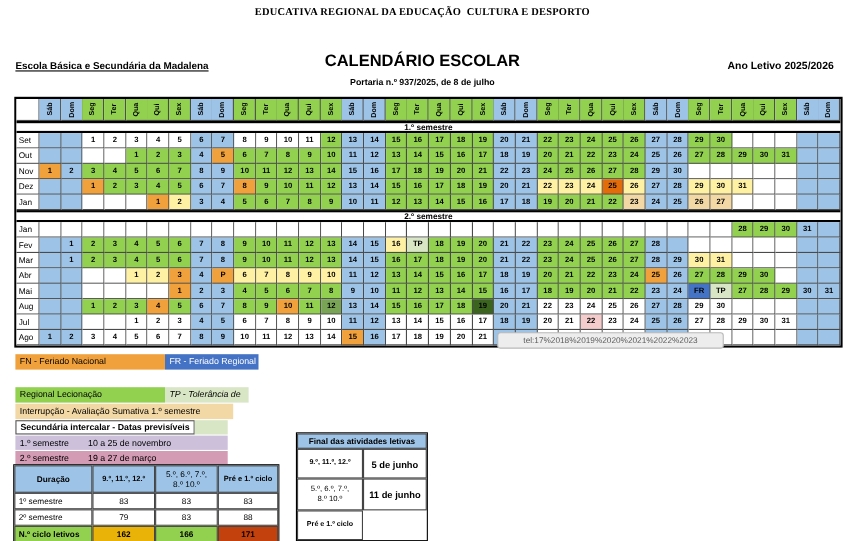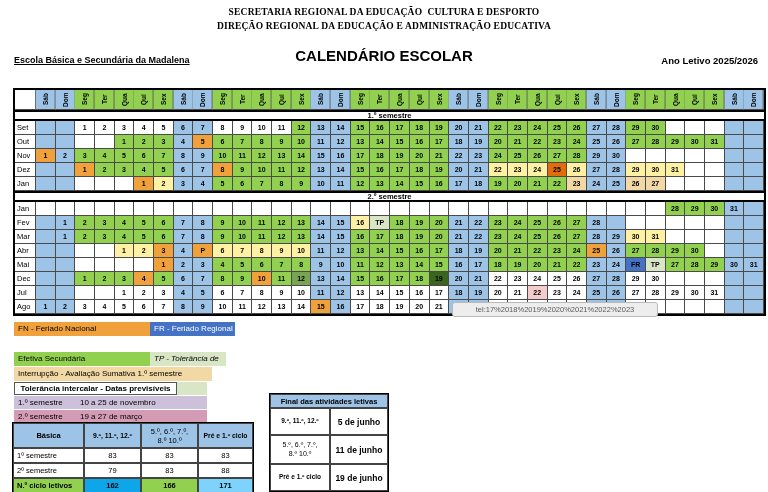--- a/index.html
+++ b/index.html
@@ -74,25 +74,25 @@
   #fin-title-cell{grid-column:1 / -1;font-weight:bold;font-size:7.5px;}
   .fin-label{font-weight:bold;font-size:6.5px;white-space:pre-line;line-height:1.25;}
   .fin-label-mid{font-weight:normal;font-size:7px;}
   .fin-value{font-weight:bold;font-size:8.5px;}
 </style>
 </head>
 <body>
 
 <div id="page">
 
-  <div class="org-line" id="org1">SECRETARIA REGIONAL DA EDUCAÇÃO  CULTURA E DESPORTO</div>
-  <div class="org-line" id="org2">DIREÇÃO REGIONAL DA EDUCAÇÃO E ADMINISTRAÇÃO EDUCATIVA</div>
+  <div class="org-line" id="org1">EDUCATIVA REGIONAL DA EDUCAÇÃO  CULTURA E DESPORTO</div>
   <div id="main-title">CALENDÁRIO ESCOLAR</div>
   <div id="school">Escola Básica e Secundária da Madalena</div>
   <div id="year">Ano Letivo 2025/2026</div>
+  <div id="portaria">Portaria n.º 937/2025, de 8 de julho</div>
 
   <div id="cal-grid">
       <div class="cal-corner"></div>
       <div class="cal-wd" style="background: rgb(157, 195, 230);">Sáb</div>
       <div class="cal-wd" style="background: rgb(157, 195, 230);">Dom</div>
       <div class="cal-wd" style="background: rgb(146, 208, 80);">Seg</div>
       <div class="cal-wd" style="background: rgb(146, 208, 80);">Ter</div>
       <div class="cal-wd" style="background: rgb(146, 208, 80);">Qua</div>
       <div class="cal-wd" style="background: rgb(146, 208, 80);">Qui</div>
       <div class="cal-wd" style="background: rgb(146, 208, 80);">Sex</div>
@@ -501,21 +501,21 @@
       <div class="cal-day" style="background: rgb(146, 208, 80);">22</div>
       <div class="cal-day" style="background: rgb(157, 195, 230);">23</div>
       <div class="cal-day" style="background: rgb(157, 195, 230);">24</div>
       <div class="cal-day" style="background: rgb(68, 114, 196);">FR</div>
       <div class="cal-day" style="background: rgb(216, 230, 197);">TP</div>
       <div class="cal-day" style="background: rgb(146, 208, 80);">27</div>
       <div class="cal-day" style="background: rgb(146, 208, 80);">28</div>
       <div class="cal-day" style="background: rgb(146, 208, 80);">29</div>
       <div class="cal-day" style="background: rgb(157, 195, 230);">30</div>
       <div class="cal-day" style="background: rgb(157, 195, 230);">31</div>
-      <div class="cal-mlabel">Dec</div>
+      <div class="cal-mlabel">Aug</div>
       <div class="cal-day" style="background: rgb(157, 195, 230);"></div>
       <div class="cal-day" style="background: rgb(157, 195, 230);"></div>
       <div class="cal-day" style="background: rgb(146, 208, 80);">1</div>
       <div class="cal-day" style="background: rgb(146, 208, 80);">2</div>
       <div class="cal-day" style="background: rgb(146, 208, 80);">3</div>
       <div class="cal-day" style="background: rgb(241, 161, 59);">4</div>
       <div class="cal-day" style="background: rgb(146, 208, 80);">5</div>
       <div class="cal-day" style="background: rgb(157, 195, 230);">6</div>
       <div class="cal-day" style="background: rgb(157, 195, 230);">7</div>
       <div class="cal-day" style="background: rgb(146, 208, 80);">8</div>
@@ -621,62 +621,61 @@
       <div class="cal-day" style="background: rgb(255, 255, 255);"></div>
       <div class="cal-day" style="background: rgb(255, 255, 255);"></div>
       <div class="cal-day" style="background: rgb(157, 195, 230);"></div>
       <div class="cal-day" style="background: rgb(157, 195, 230);"></div>
     </div>
 
   <div id="tooltip">tel:17%2018%2019%2020%2021%2022%2023</div>
 
   <div class="lg" id="lg-fn" style="background: rgb(241, 161, 59);">FN - Feriado Nacional</div>
   <div class="lg" id="lg-fr" style="background: rgb(68, 114, 196);">FR - Feriado Regional</div>
-  <div class="lg" id="lg-efet" style="background: rgb(146, 208, 80);">Efetiva Secundária</div>
+  <div class="lg" id="lg-efet" style="background: rgb(146, 208, 80);">Regional Lecionação</div>
   <div class="lg" id="lg-tp" style="background: rgb(216, 230, 197);">TP - Tolerância de Ponto</div>
   <div class="lg" id="lg-sum" style="background: rgb(242, 216, 164);">Interrupção - Avaliação Sumativa 1.º semestre</div>
 
-  <div id="int-title">Tolerância intercalar - Datas previsíveis</div>
+  <div id="int-title">Secundária intercalar - Datas previsíveis</div>
   <div id="int-green" style="background: rgb(216, 230, 197);"></div>
   <div class="int-row" id="int-r1" style="background: rgb(204, 192, 218);">
     <span class="int-label">1.º semestre</span>
     <span class="int-value">10 a 25 de novembro</span>
   </div>
   <div class="int-row" id="int-r2" style="background: rgb(212, 155, 180);">
     <span class="int-label">2.º semestre</span>
     <span class="int-value">19 a 27 de março</span>
   </div>
 
   <div id="dur-table">
-    <div class="dur-cell dur-head" style="font-size: 7.5px; background: rgb(157, 195, 230);">Básica</div>
+    <div class="dur-cell dur-head" style="font-size: 7.5px; background: rgb(157, 195, 230);">Duração</div>
     <div class="dur-cell dur-head" style="background: rgb(157, 195, 230);">9.º, 11.º, 12.º</div>
     <div class="dur-cell dur-head" style="font-weight: normal; font-size: 7.5px; background: rgb(157, 195, 230);">5.º, 6.º, 7.º,
 8.º 10.º</div>
     <div class="dur-cell dur-head" style="background: rgb(157, 195, 230);">Pré e 1.º ciclo</div>
 
     <div class="dur-cell dur-label">1º semestre</div>
     <div class="dur-cell">83</div>
     <div class="dur-cell">83</div>
     <div class="dur-cell">83</div>
 
     <div class="dur-cell dur-label">2º semestre</div>
     <div class="dur-cell">79</div>
     <div class="dur-cell">83</div>
     <div class="dur-cell">88</div>
 
     <div class="dur-cell dur-label dur-total total-bg" style="background: rgb(146, 208, 80);">N.º ciclo letivos</div>
-    <div class="dur-cell dur-total total-bg" style="background: #0ea5e9;">162</div>
+    <div class="dur-cell dur-total total-bg" style="background: #eab308;">162</div>
     <div class="dur-cell dur-total total-bg" style="background: rgb(146, 208, 80);">166</div>
-    <div class="dur-cell dur-total total-bg" style="background: #7dd3fc;">171</div>
+    <div class="dur-cell dur-total total-bg" style="background: #c2410c;">171</div>
   </div>
 
   <div id="fin-table">
     <div class="fin-cell" id="fin-title-cell" style="background: rgb(157, 195, 230);">Final das atividades letivas</div>
     <div class="fin-cell fin-label">9.º, 11.º, 12.º</div>
     <div class="fin-cell fin-value">5 de junho</div>
     <div class="fin-cell fin-label fin-label-mid">5.º, 6.º, 7.º,
 8.º 10.º</div>
     <div class="fin-cell fin-value">11 de junho</div>
     <div class="fin-cell fin-label">Pré e 1.º ciclo</div>
-    <div class="fin-cell fin-value">19 de junho</div>
   </div>
 
 </div>
 
 </body></html>

